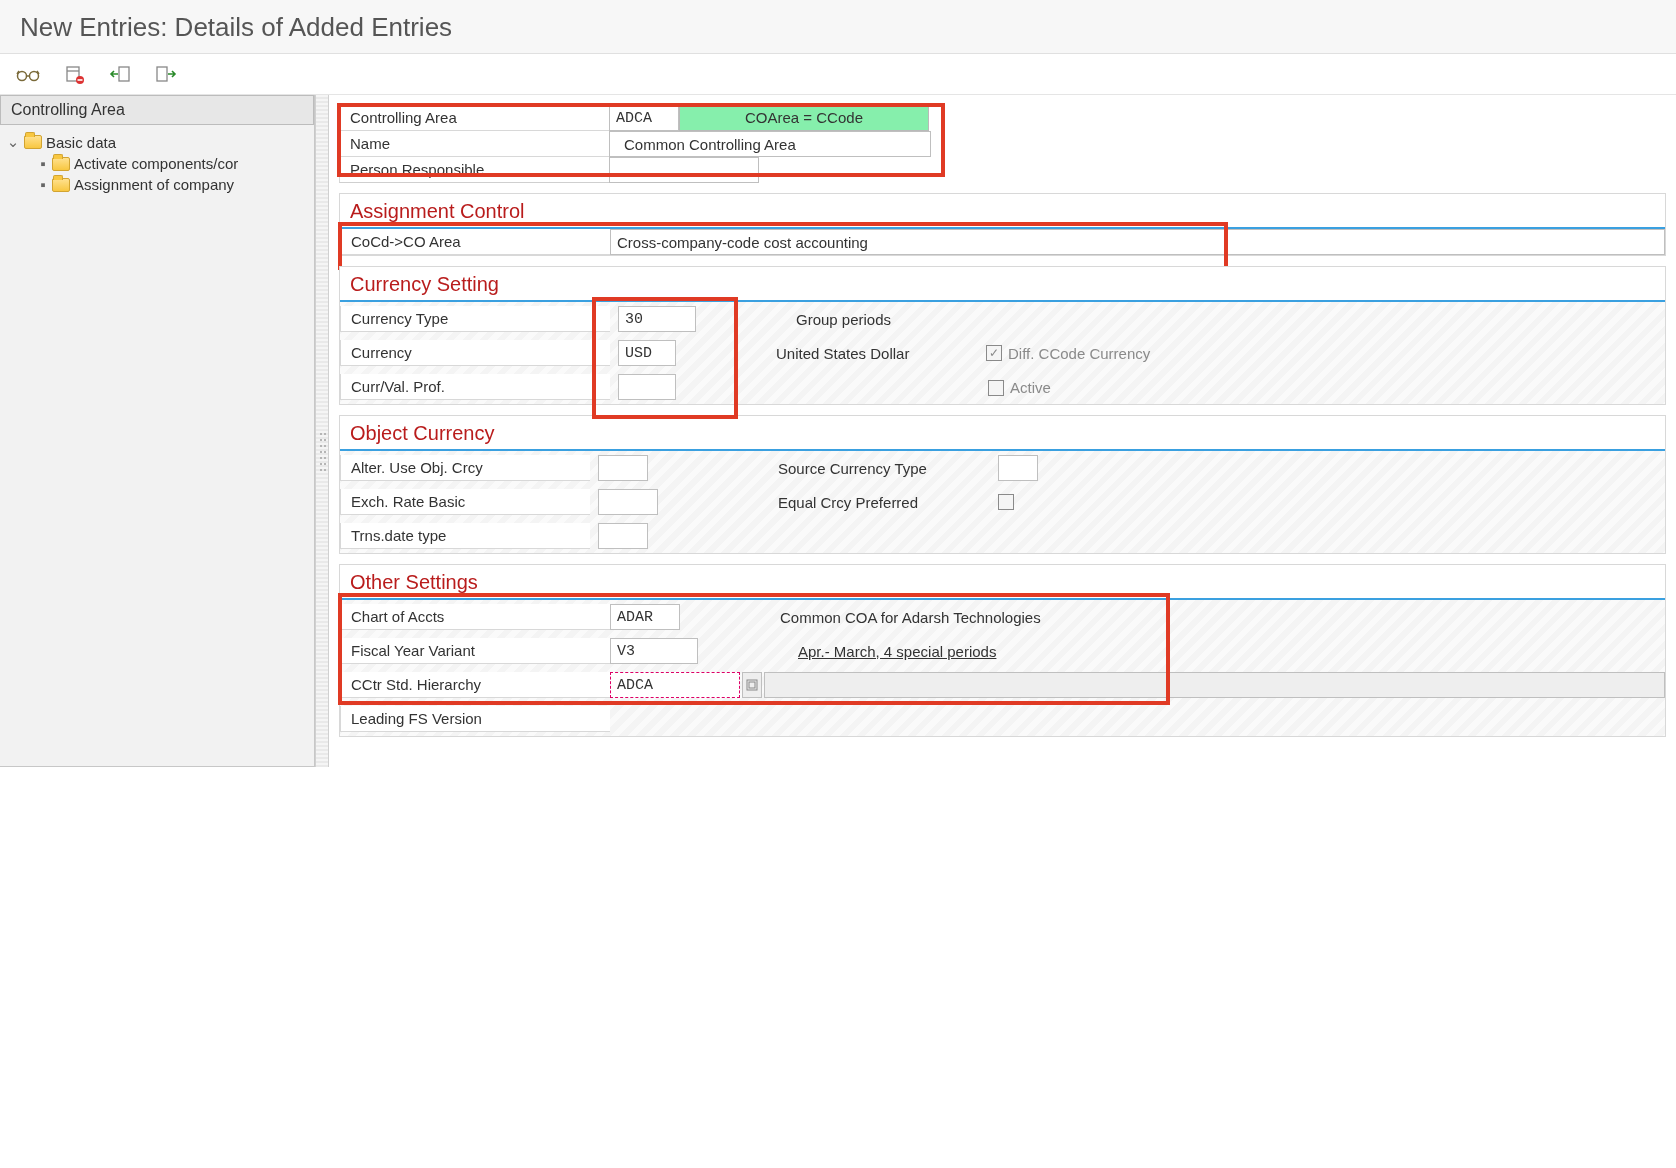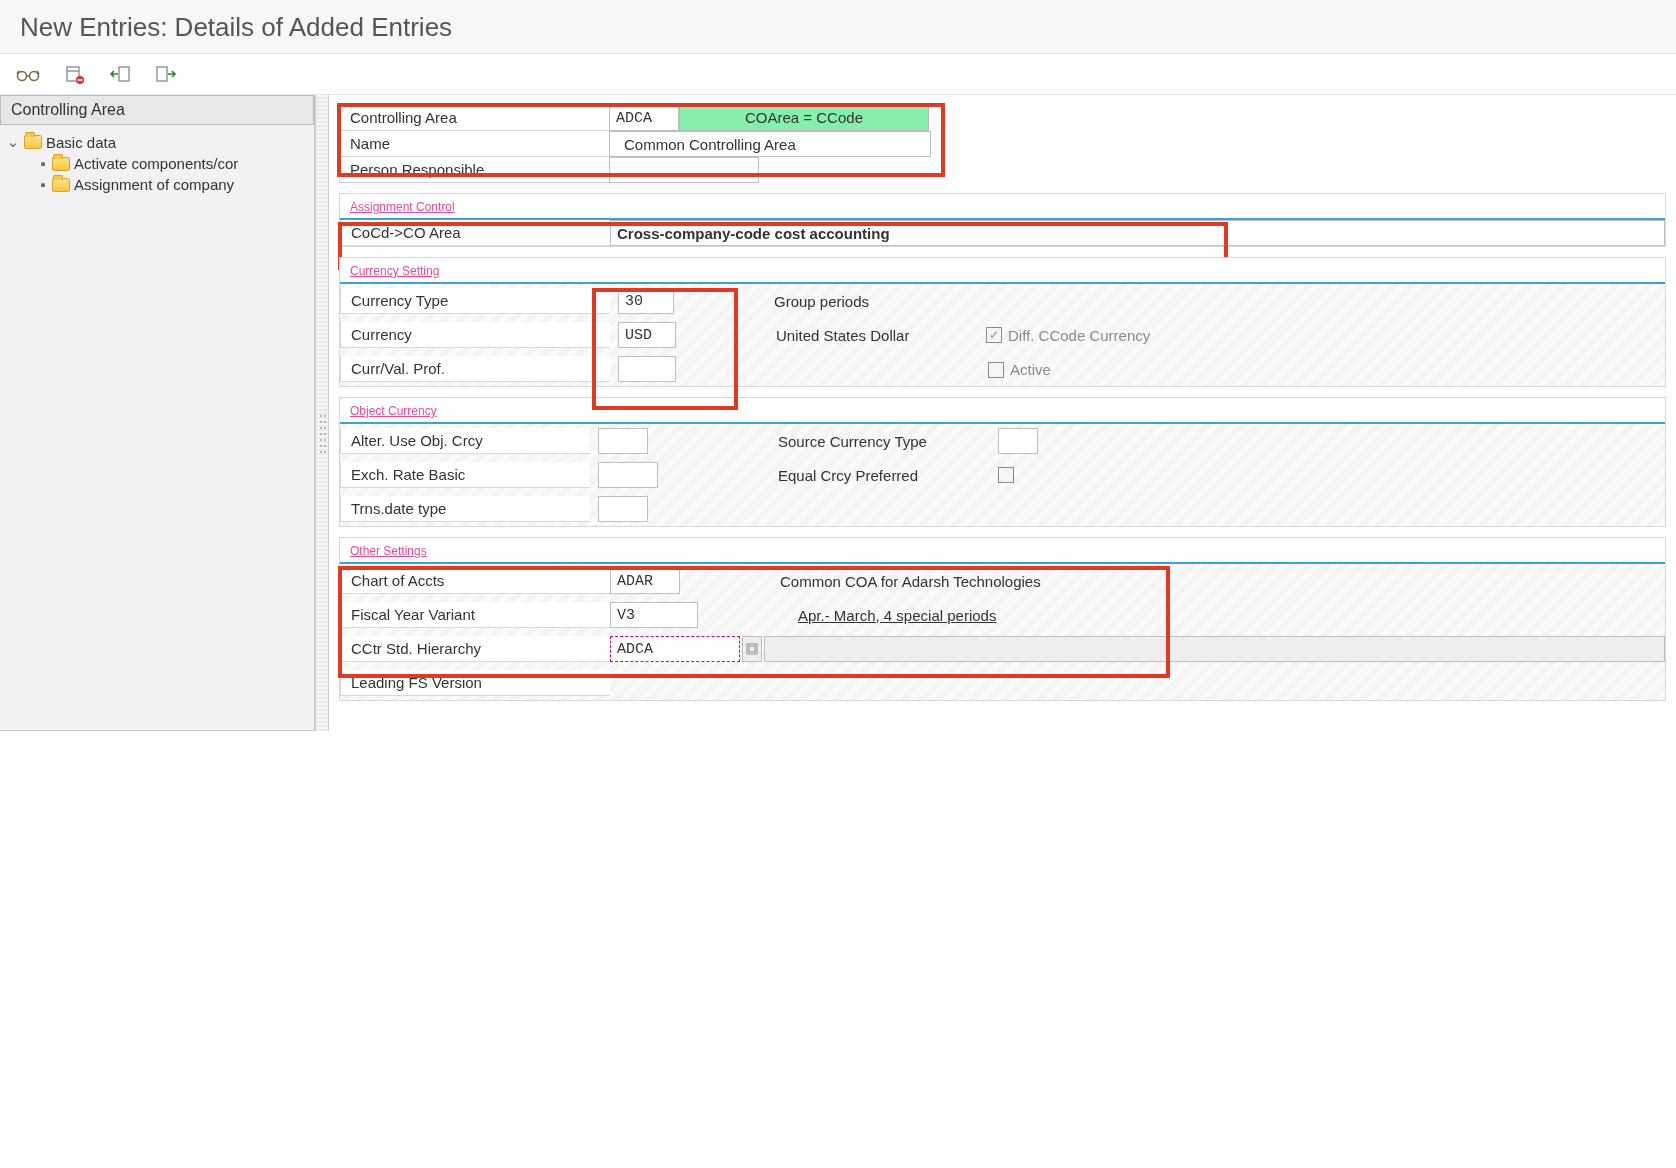--- a/index.html
+++ b/index.html
@@ -101,25 +101,24 @@
     overflow: hidden;
   }
   .group {
     margin-top: 10px;
     border: 1px solid #d8d8d8;
     background:
       repeating-linear-gradient(135deg,#fafafa 0 6px,#f4f4f4 6px 12px);
   }
   .group-title {
     padding: 6px 10px 4px 10px;
-    font-size: 12px;
-    color: #ec4899;
+    font-size: 20px;
+    color: #b91c1c;
     border-bottom: 2px solid #3aa0e0;
     background: #fff;
-    text-decoration: underline;
   }
   .row {
     display:flex;
     align-items:center;
     min-height:34px;
   }
   .cell-label {
     width: 270px;
     padding: 4px 10px;
     background:#fff;
@@ -271,31 +270,31 @@
           <div class="cell-input" style="width:150px;"></div>
         </div>
       </div>
       <div class="highlight-border" style="left:-2px;top:-2px;width:608px;height:74px;"></div>
     </div>
 
     <div class="group rel">
       <div class="group-title">Assignment Control</div>
       <div class="sectioned-row">
         <div class="cell-label">CoCd-&gt;CO Area</div>
-        <div class="cell-input" style="flex:1;font-family:Arial;font-weight:bold;">Cross-company-code cost accounting</div>
+        <div class="cell-input" style="flex:1;font-family:Arial;">Cross-company-code cost accounting</div>
       </div>
       <div class="highlight-border" style="left:-2px;top:28px;width:890px;height:48px;"></div>
     </div>
 
     <div class="group rel">
       <div class="group-title">Currency Setting</div>
       <div class="row">
         <div class="cell-label">Currency Type</div>
         <div style="width:8px;"></div>
-        <div class="cell-input" style="width:56px;">30</div>
+        <div class="cell-input" style="width:78px;">30</div>
         <div class="cell-desc" style="margin-left:90px;">Group periods</div>
       </div>
       <div class="row">
         <div class="cell-label">Currency</div>
         <div style="width:8px;"></div>
         <div class="cell-input" style="width:58px;">USD</div>
         <div class="cell-desc" style="margin-left:90px;width:220px;">United States Dollar</div>
         <span class="chk checked muted"></span>
         <span class="muted">Diff. CCode Currency</span>
       </div>

